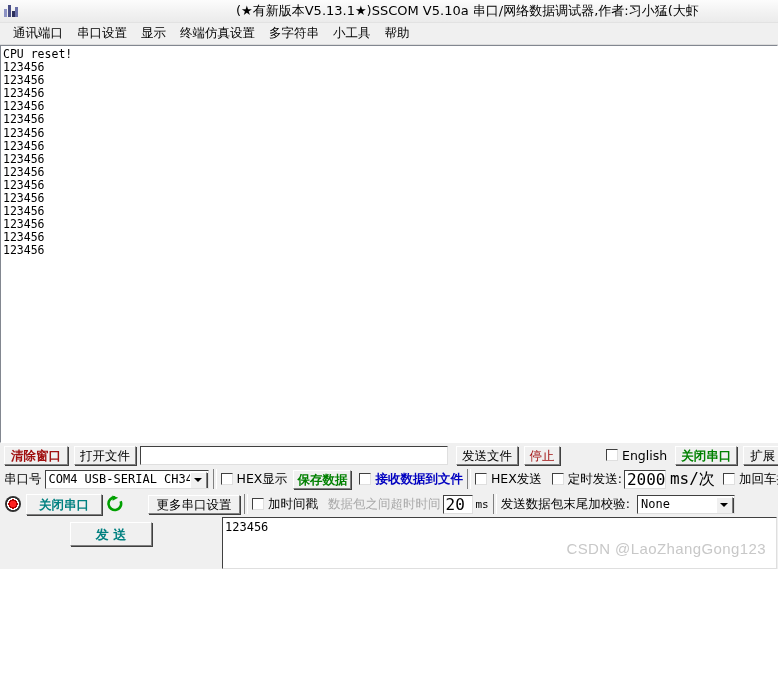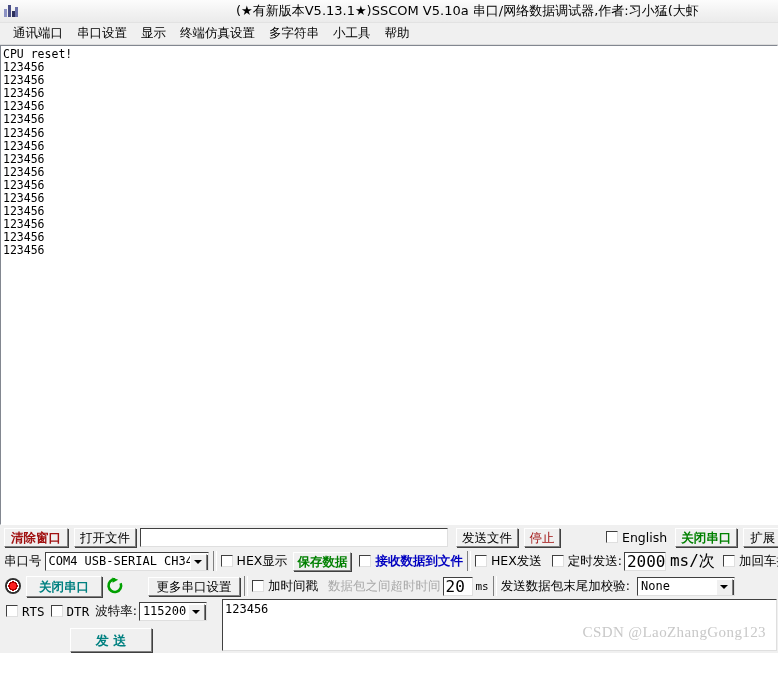--- a/index.html
+++ b/index.html
@@ -8,21 +8,21 @@
   }
   body {
     width: 778px; height: 685px;
     font-family: "Liberation Sans", sans-serif;
     font-size: 12px;
     color: #000;
     overflow: hidden;
     position: relative;
   }
   .app {
-    width: 778px; height: 653px;
+    width: 778px; height: 569px;
     position: relative;
     background: #0f766e;
     display: flex;
     flex-direction: column;
   }
 
   
   .titlebar {
     height: 22px;
     background: linear-gradient(to bottom, #fcfcfc 0%, #f3f3f3 50%, #ebebeb 100%);
@@ -256,21 +256,21 @@
     white-space: pre;
     overflow: hidden;
   }
 
   .watermark {
     position: absolute;
     right: 12px;
     bottom: 12px;
     font-size: 15px;
     color: #c8c8c8;
-    font-family: Liberation Serif, serif;
+    font-family: Liberation Sans, sans-serif;
     letter-spacing: 0.4px;
     pointer-events: none;
   }
 </style>
 </head>
 <body>
 
 <div class="app">
 
   <div class="titlebar">
@@ -383,35 +383,20 @@
       <span class="sep"></span>
       <span class="lbl">发送数据包末尾加校验:</span>
       <div class="combo" style="flex:0 0 98px; margin-left:7px;">
         <span>None</span>
         <span class="arrow"></span>
       </div>
     </div>
 
     <div style="display:flex; align-items:flex-start; padding-left:2px;">
       <div style="width:218px; flex:0 0 218px;">
-        <div class="row">
-          <div class="chk" style="margin-left:4px;">
-            <span class="box"></span>
-            <span style="font-family:'DejaVu Sans Mono',monospace;">RTS</span>
-          </div>
-          <div class="chk" style="margin-left:6px;">
-            <span class="box"></span>
-            <span style="font-family:'DejaVu Sans Mono',monospace;">DTR</span>
-          </div>
-          <span class="lbl" style="margin-left:6px;">波特率:</span>
-          <div class="combo" style="flex:0 0 68px; margin-left:2px;">
-            <span>115200</span>
-            <span class="arrow"></span>
-          </div>
-        </div>
         <div style="display:flex; align-items:center; justify-content:center; height:26px; margin-top:4px;">
           <div class="btn teal" style="width:82px; height:24px; font-size:13px;">发 送</div>
         </div>
       </div>
       <div class="send-area" style="flex:1 1 auto; height:52px; margin-left:2px; margin-right:1px;">123456</div>
     </div>
 
   </div>
 
   <div class="watermark">CSDN @LaoZhangGong123</div>

